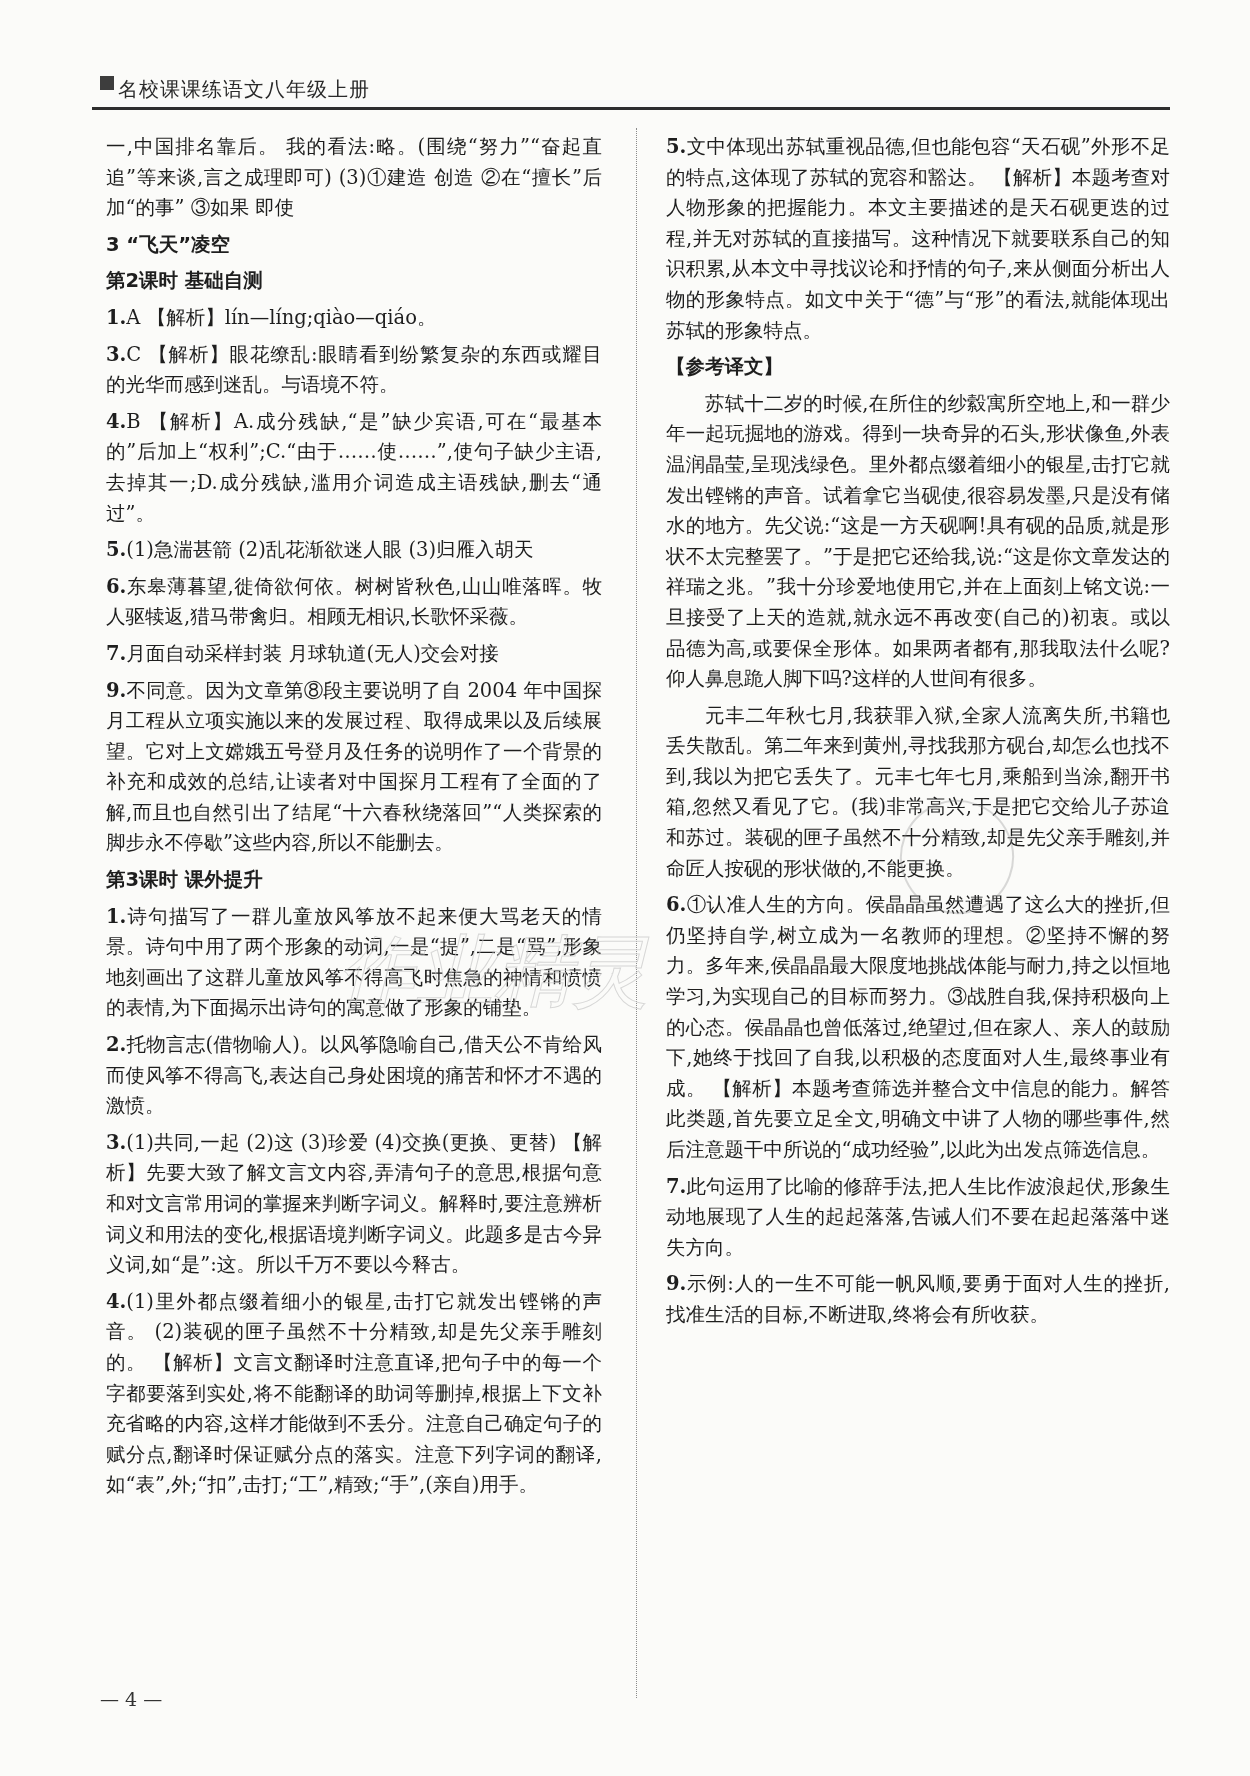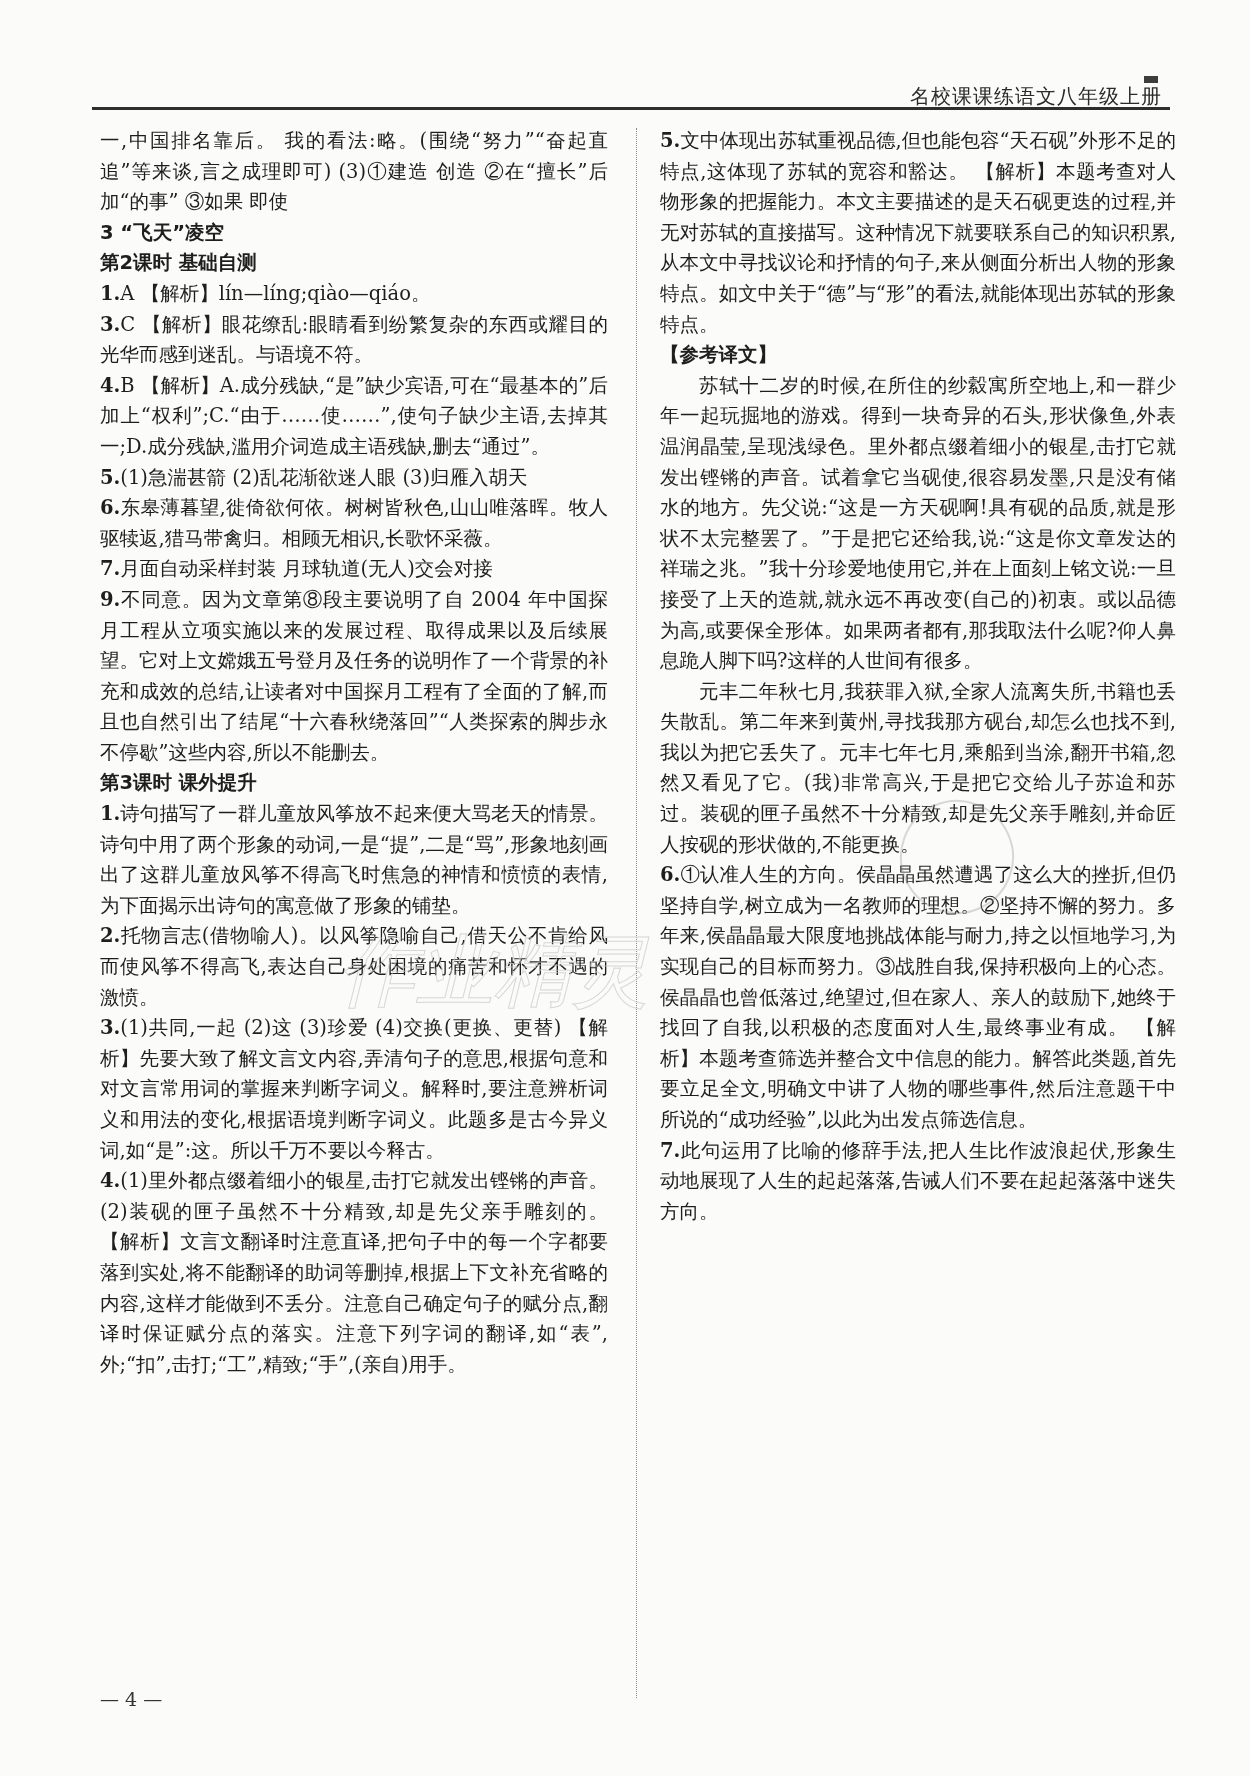--- a/index.html
+++ b/index.html
@@ -5,22 +5,22 @@
   html, body { margin: 0; padding: 0; }
   body {
     width: 1250px; height: 1776px;
     background: #fbfbf9;
     font-family: "DejaVu Serif", "Liberation Serif", serif;
     color: #1e1e1e;
     position: relative;
     overflow: hidden;
   }
   .header {
-    position: absolute; left: 92px; top: 76px; width: 1070px; height: 34px;
-    display: flex; align-items: flex-end; flex-direction: column;
+    position: absolute; left: 100px; top: 76px; width: 1070px; height: 34px;
+    display: flex; align-items: flex-start;
   }
   .header-icon {
     width: 14px; height: 14px; background: #3d3d3d; margin-right: 4px; display: inline-block;
   }
   .header-title {
     font-family: "DejaVu Sans", "Liberation Sans", sans-serif;
     font-size: 20px; color: #2a2a2a; letter-spacing: 1px;
   }
   .header-rule {
     position: absolute; left: 92px; top: 107px; width: 1078px; height: 3px; background: #2e2e2e;
@@ -28,21 +28,21 @@
   .col {
     position: absolute; top: 126px;
     font-size: 19.5px; line-height: 30.6px;
   }
   .col.left { left: 100px; width: 508px; }
   .col.right { left: 660px; width: 516px; }
   .divider {
     position: absolute; left: 636px; top: 128px; width: 0; height: 1570px;
     border-left: 1.5px dotted #8a8a8a;
   }
-  .col p { margin: 0; text-align: justify; }
+  .col p { margin: 6px; text-align: justify; }
   .col p.center { font-weight: bold; font-family: "DejaVu Sans", "Liberation Sans", sans-serif; }
   .col p.indent { text-indent: 2em; }
   .num { font-weight: bold; }
   .tag { font-weight: bold; font-family: "DejaVu Sans", "Liberation Sans", sans-serif; }
   .page-num {
     position: absolute; left: 100px; top: 1688px;
     font-size: 19px; color: #333;
   }
   .watermark {
     position: absolute; left: 330px; top: 920px; width: 320px; height: 90px;
@@ -90,18 +90,19 @@
 </div>
 
 <div class="col right">
   <p><span class="num">5.</span><span>文中体现出苏轼重视品德,但也能包容“天石砚”外形不足的特点,这体现了苏轼的宽容和豁达。 【解析】本题考查对人物形象的把握能力。本文主要描述的是天石砚更迭的过程,并无对苏轼的直接描写。这种情况下就要联系自己的知识积累,从本文中寻找议论和抒情的句子,来从侧面分析出人物的形象特点。如文中关于“德”与“形”的看法,就能体现出苏轼的形象特点。</span></p>
   <p class="tag">【参考译文】</p>
   <p class="indent">苏轼十二岁的时候,在所住的纱縠寓所空地上,和一群少年一起玩掘地的游戏。得到一块奇异的石头,形状像鱼,外表温润晶莹,呈现浅绿色。里外都点缀着细小的银星,击打它就发出铿锵的声音。试着拿它当砚使,很容易发墨,只是没有储水的地方。先父说:“这是一方天砚啊!具有砚的品质,就是形状不太完整罢了。”于是把它还给我,说:“这是你文章发达的祥瑞之兆。”我十分珍爱地使用它,并在上面刻上铭文说:一旦接受了上天的造就,就永远不再改变(自己的)初衷。或以品德为高,或要保全形体。如果两者都有,那我取法什么呢?仰人鼻息跪人脚下吗?这样的人世间有很多。</p>
   <p class="indent">元丰二年秋七月,我获罪入狱,全家人流离失所,书籍也丢失散乱。第二年来到黄州,寻找我那方砚台,却怎么也找不到,我以为把它丢失了。元丰七年七月,乘船到当涂,翻开书箱,忽然又看见了它。(我)非常高兴,于是把它交给儿子苏迨和苏过。装砚的匣子虽然不十分精致,却是先父亲手雕刻,并命匠人按砚的形状做的,不能更换。</p>
 
   <p><span class="num">6.</span><span>①认准人生的方向。侯晶晶虽然遭遇了这么大的挫折,但仍坚持自学,树立成为一名教师的理想。②坚持不懈的努力。多年来,侯晶晶最大限度地挑战体能与耐力,持之以恒地学习,为实现自己的目标而努力。③战胜自我,保持积极向上的心态。侯晶晶也曾低落过,绝望过,但在家人、亲人的鼓励下,她终于找回了自我,以积极的态度面对人生,最终事业有成。 【解析】本题考查筛选并整合文中信息的能力。解答此类题,首先要立足全文,明确文中讲了人物的哪些事件,然后注意题干中所说的“成功经验”,以此为出发点筛选信息。</span></p>
   <p><span class="num">7.</span><span>此句运用了比喻的修辞手法,把人生比作波浪起伏,形象生动地展现了人生的起起落落,告诫人们不要在起起落落中迷失方向。</span></p>
+  <p><span class="num">9.</span><span>示例:人的一生不可能一帆风顺,要勇于面对人生的挫折,找准生活的目标,不断进取,终将会有所收获。</span></p>
 </div>
 
 <div class="watermark">作业精灵</div>
 <div class="stamp"></div>
 
 <div class="page-num">— 4 —</div>
 
 </body></html>

